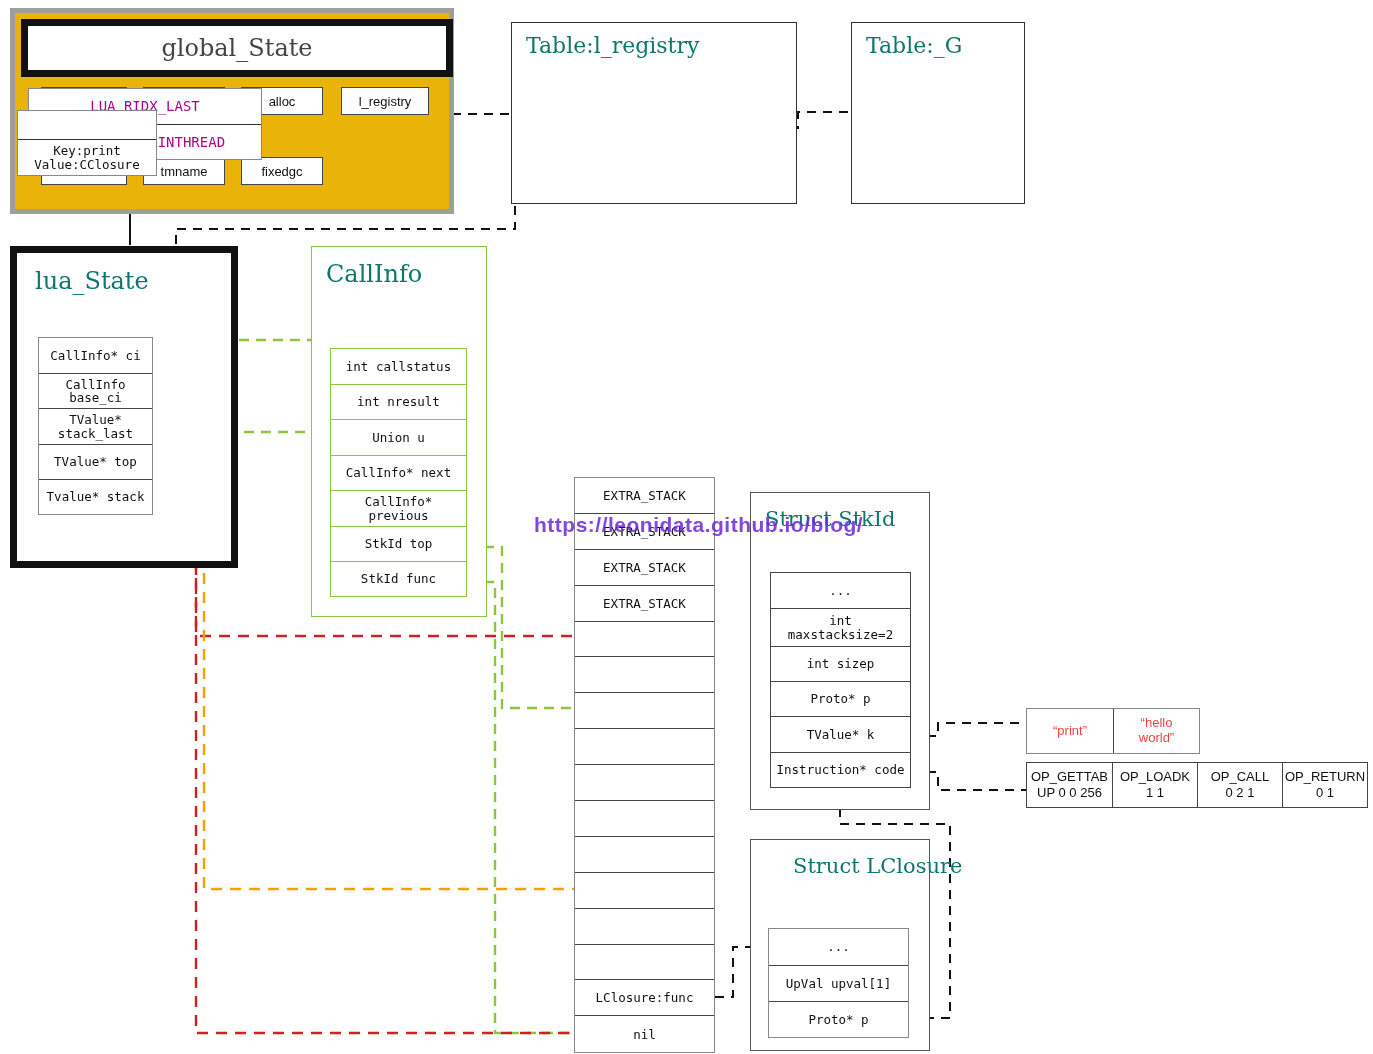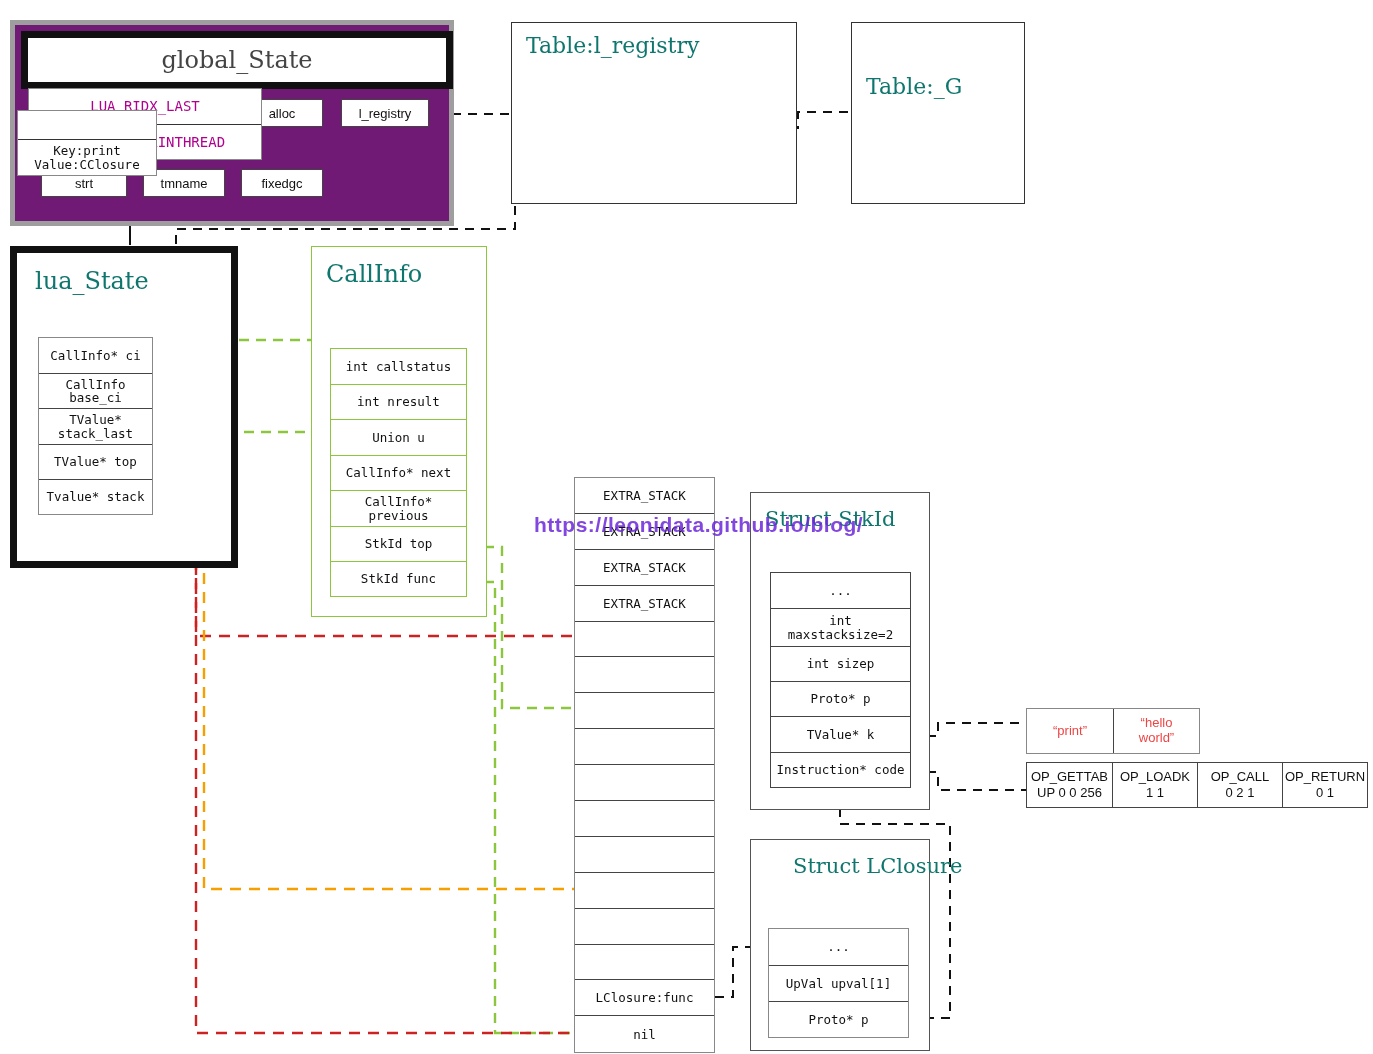--- a/index.html
+++ b/index.html
@@ -20,39 +20,39 @@
   .fieldbox{
     position:absolute;box-sizing:border-box;background:#fff;
   }
   .frow{
     box-sizing:border-box;display:flex;align-items:center;justify-content:center;
     text-align:center;font-family:"DejaVu Sans Mono",monospace;
     font-size:13px;color:#111;line-height:1.05;white-space:pre-line;
   }
 
   
-  #gs-outer{left:10px;top:20px;width:444px;height:206px;border:5px solid #9e9e9e;background:#701a75;padding-left:44px;}
+  #gs-outer{left:10px;top:8px;width:444px;height:206px;border:5px solid #9e9e9e;background:#eab308;padding-left:44px;}
   #gs-title-box{left:6px;top:6px;width:432px;height:58px;border:7px solid #111;background:#fff;
       display:flex;align-items:center;justify-content:center;}
   #gs-title-box span{font-family:"DejaVu Serif",serif;font-size:24px;color:#444;}
   .gs-chip{
     position:absolute;box-sizing:border-box;border:1px solid #444;background:#fff;
     height:28px;display:flex;align-items:center;justify-content:center;
     font-family:"Liberation Sans",sans-serif;font-size:13px;color:#111;
   }
 
   
   #reg-panel{left:511px;top:22px;width:286px;height:182px;border:1.5px solid #333;}
   #reg-title{left:14px;top:10px;font-size:22px;}
   #reg-rows{left:28px;top:88px;width:234px;border:1px solid #888;}
   #reg-rows .frow{height:35px;color:#b0008e;font-family:"DejaVu Sans Mono",monospace;font-size:14px;}
   #reg-rows .frow + .frow{border-top:1px solid #333;}
 
   #g-panel{left:851px;top:22px;width:174px;height:182px;border:1.5px solid #333;}
-  #g-title{left:14px;top:10px;font-size:22px;margin-top:41px;}
+  #g-title{left:14px;top:10px;font-size:22px;}
   #g-rows{left:17px;top:110px;width:140px;border:1px solid #888;}
   #g-rows .frow{font-size:12.5px;}
   #g-rows .frow + .frow{border-top:1px solid #333;}
 
   
   #ls-outer{left:10px;top:246px;width:228px;height:322px;border:7px solid #111;background:#fff;}
   #ls-title{left:18px;top:14px;font-size:24px;}
   #ls-rows{left:38px;top:337px;width:115px;border:1px solid #888;}
   #ls-rows .frow{font-size:12.5px;}
   #ls-rows .frow + .frow{border-top:1px solid #444;}

